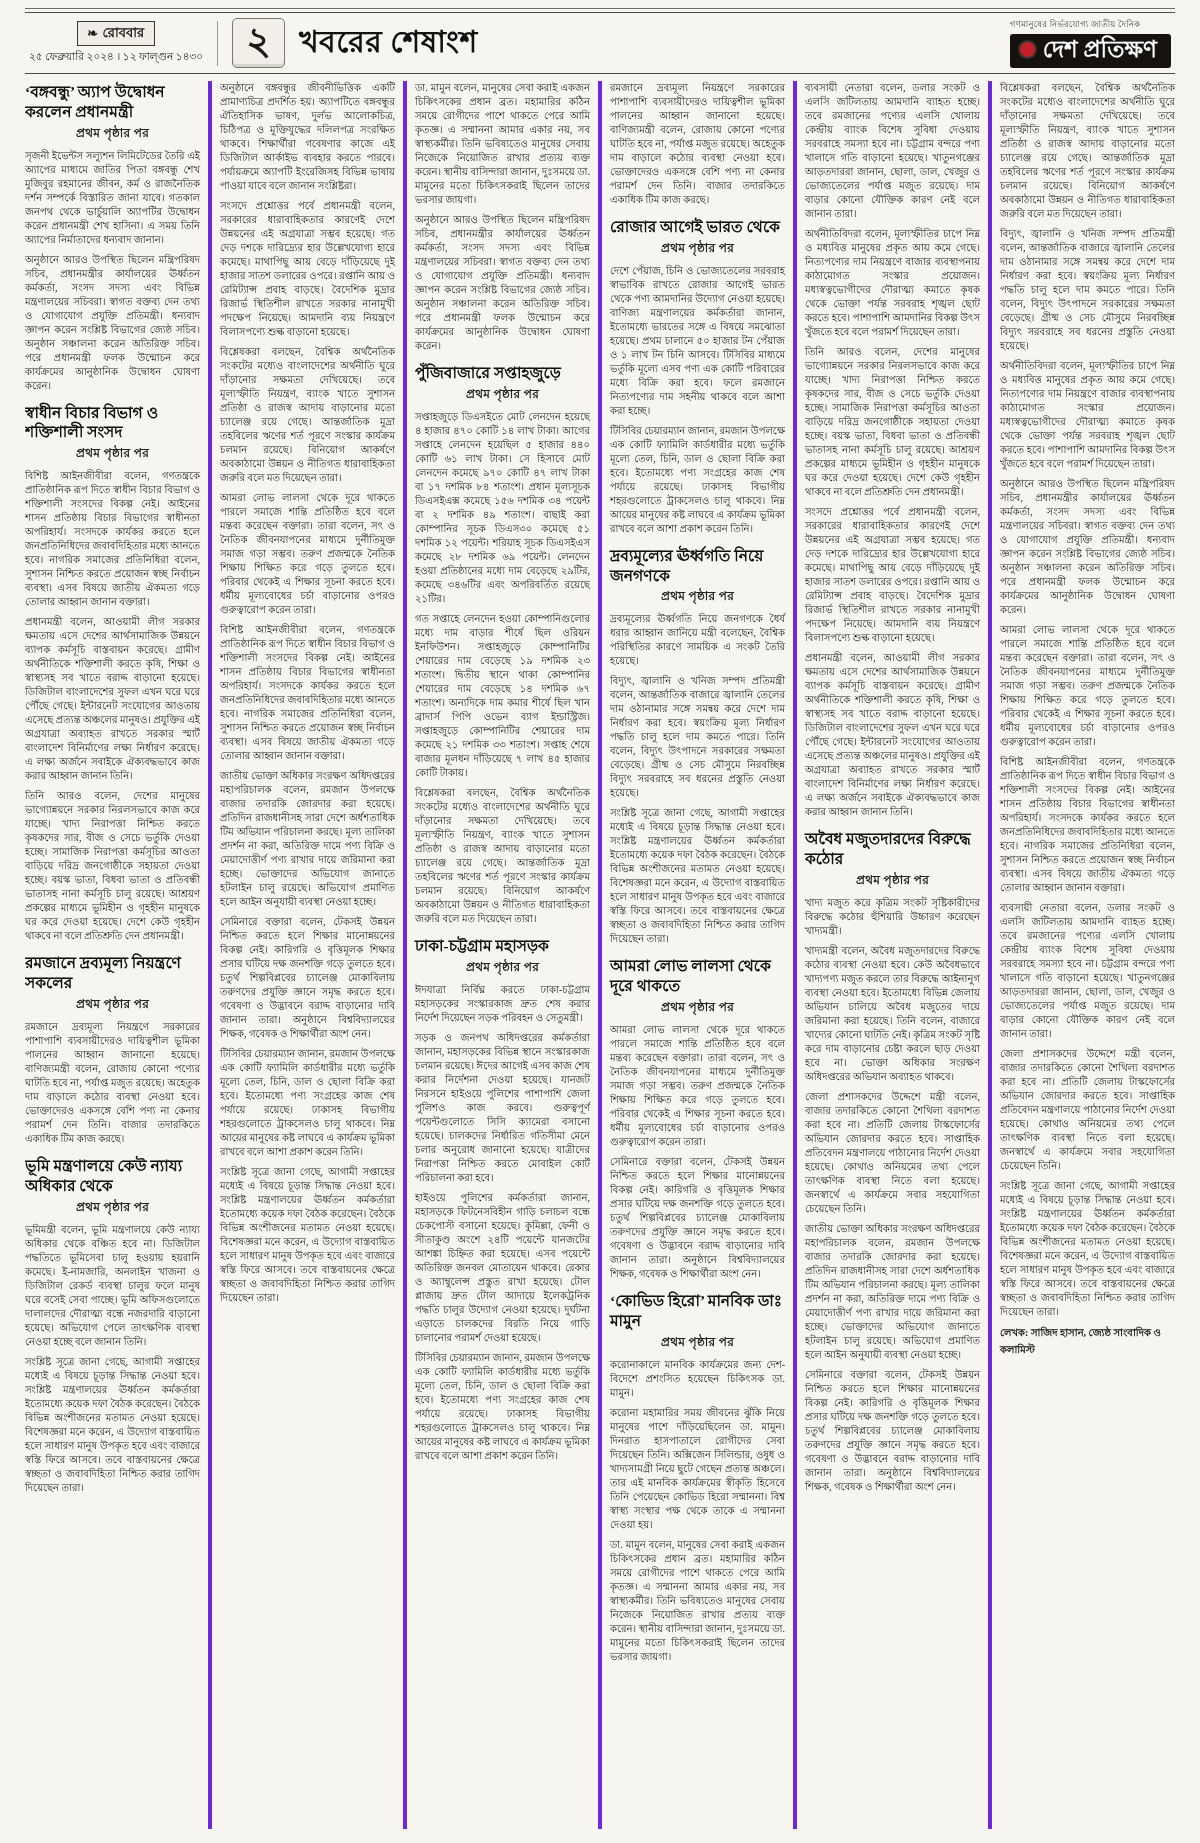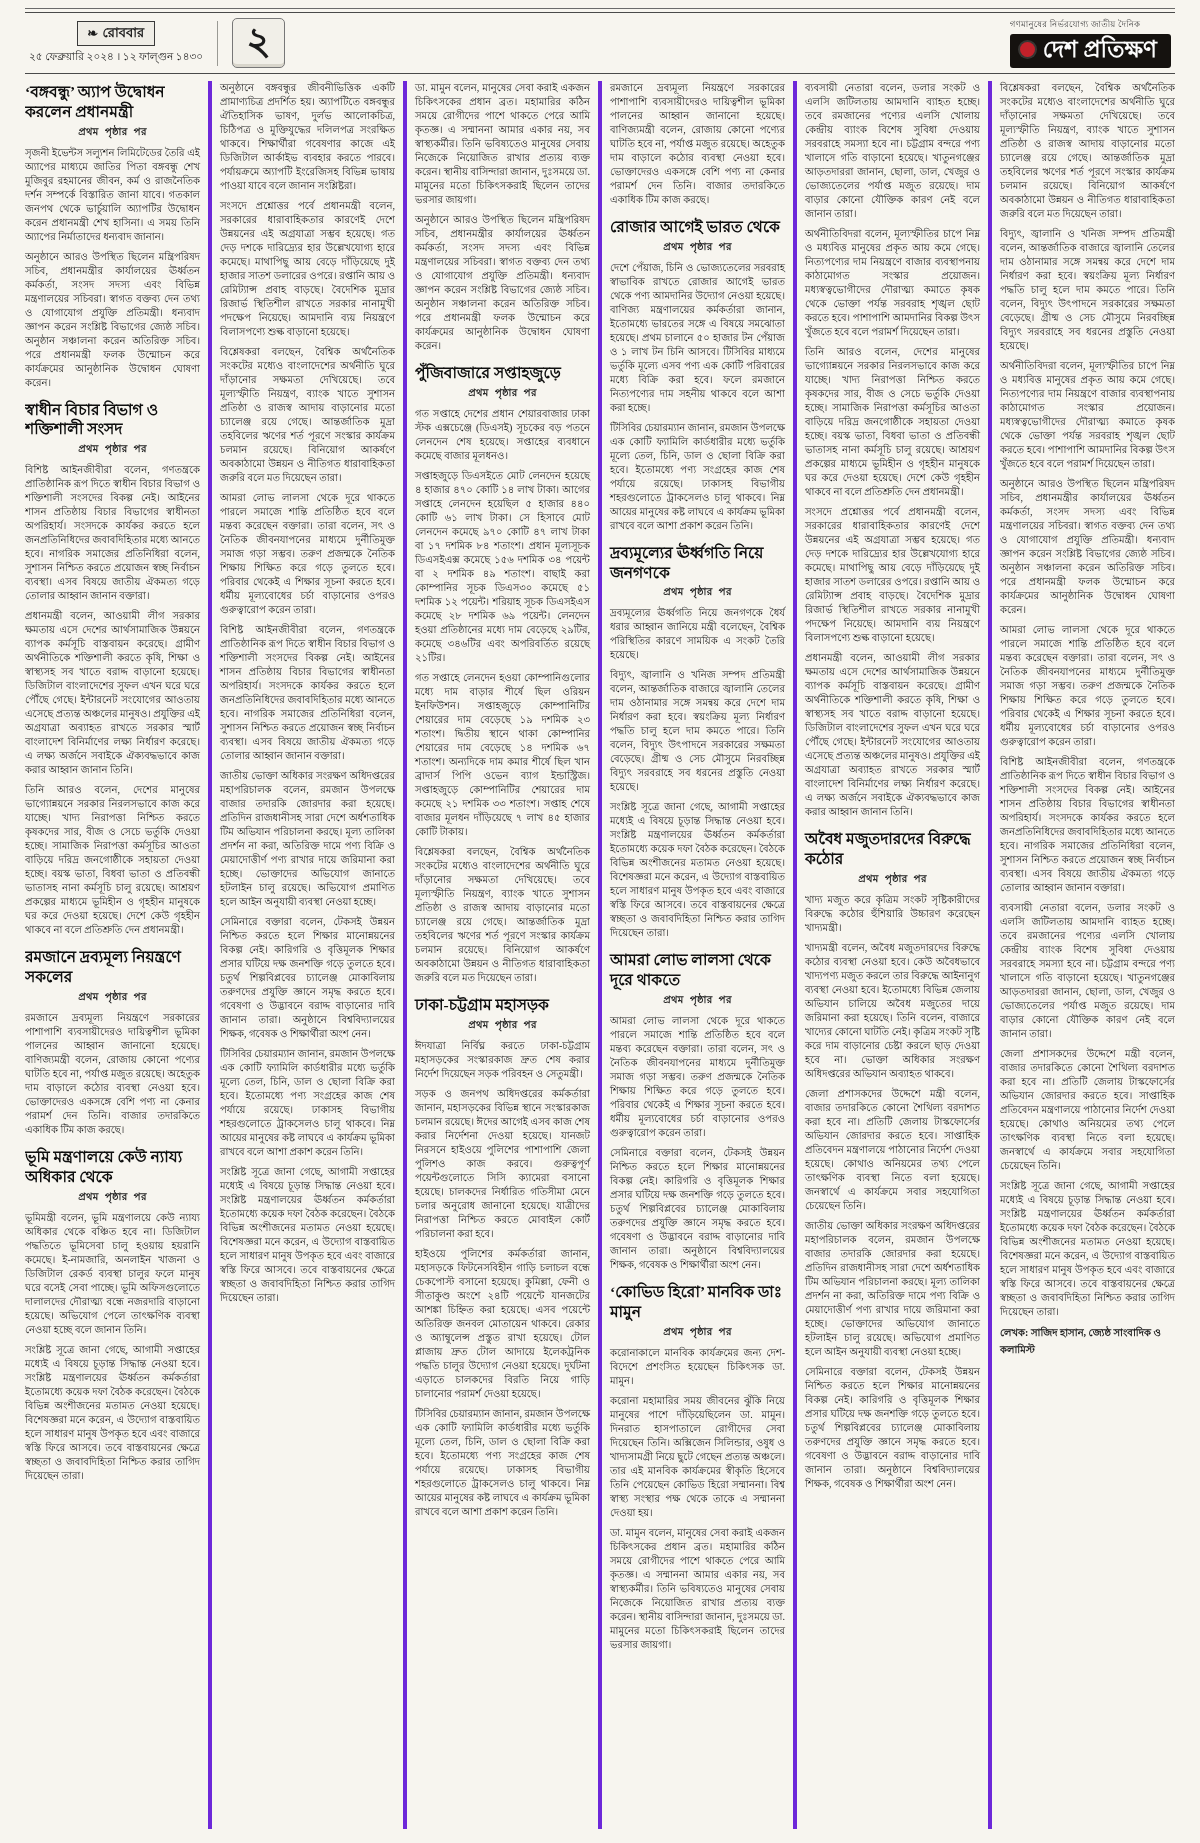--- a/index.html
+++ b/index.html
@@ -35,41 +35,42 @@
   .red-mark{width:15px;height:15px;border-radius:50%;background:#c2212a;display:inline-block;
     box-shadow:0 0 0 2px rgba(255,255,255,.15);}
   .logo-text{font-size:23px;font-weight:bold;line-height:1;}
   
   .columns{flex:1;min-height:0;display:flex;margin-top:7px;overflow:hidden;}
   .col{flex:1 1 0;min-width:0;padding:0 8px;border-right:4px solid #6d28d9;overflow:hidden;}
   .col:first-child{padding-left:0;}
   .col:last-child{border-right:none;padding-right:0;}
   .headline{font-size:15.5px;line-height:1.28;font-weight:bold;margin:10px 0 2px;color:#0e0e0e;}
   .headline:first-child{margin-top:1px;}
-  .subhead{font-size:10px;font-weight:bold;text-align:center;margin:0 0 5px;letter-spacing:.3px;color:#222;font-family:Liberation Mono, monospace;}
+  .subhead{font-size:12px;font-weight:bold;text-align:center;margin:0 0 5px;letter-spacing:.3px;color:#222;}
   .para{font-size:10px;line-height:1.4;text-align:justify;margin:0 0 6px;word-break:break-word;}
   .author{font-size:10px;font-weight:bold;margin-top:4px;}
 </style>
 </head>
 <body>
 
 <div class="page">
   <div class="rule-top"></div>
 
   <header class="header">
     <div class="day-wrap">
       <div class="day-box">
         <span class="leaf">❧</span>
         <span>রোববার</span>
       </div>
       <div class="date">২৫ ফেব্রুয়ারি ২০২৪ । ১২ ফাল্গুন ১৪৩০</div>
     </div>
 
     <div class="pnum">২</div>
 
+    <h1 class="section-title">খবরের শেষাংশ</h1>
 
     <div class="masthead">
       <div class="tagline">গণমানুষের নির্ভরযোগ্য জাতীয় দৈনিক</div>
       <div class="logo">
         <span class="red-mark"></span>
         <span class="logo-text">দেশ প্রতিক্ষণ</span>
       </div>
     </div>
   </header>
 
@@ -101,21 +102,20 @@
         <p class="para">জাতীয় ভোক্তা অধিকার সংরক্ষণ অধিদপ্তরের মহাপরিচালক বলেন, রমজান উপলক্ষে বাজার তদারকি জোরদার করা হয়েছে। প্রতিদিন রাজধানীসহ সারা দেশে অর্ধশতাধিক টিম অভিযান পরিচালনা করছে। মূল্য তালিকা প্রদর্শন না করা, অতিরিক্ত দামে পণ্য বিক্রি ও মেয়াদোত্তীর্ণ পণ্য রাখার দায়ে জরিমানা করা হচ্ছে। ভোক্তাদের অভিযোগ জানাতে হটলাইন চালু রয়েছে। অভিযোগ প্রমাণিত হলে আইন অনুযায়ী ব্যবস্থা নেওয়া হচ্ছে।</p>
         <p class="para">সেমিনারে বক্তারা বলেন, টেকসই উন্নয়ন নিশ্চিত করতে হলে শিক্ষার মানোন্নয়নের বিকল্প নেই। কারিগরি ও বৃত্তিমূলক শিক্ষার প্রসার ঘটিয়ে দক্ষ জনশক্তি গড়ে তুলতে হবে। চতুর্থ শিল্পবিপ্লবের চ্যালেঞ্জ মোকাবিলায় তরুণদের প্রযুক্তি জ্ঞানে সমৃদ্ধ করতে হবে। গবেষণা ও উদ্ভাবনে বরাদ্দ বাড়ানোর দাবি জানান তারা। অনুষ্ঠানে বিশ্ববিদ্যালয়ের শিক্ষক, গবেষক ও শিক্ষার্থীরা অংশ নেন।</p>
         <p class="para">টিসিবির চেয়ারম্যান জানান, রমজান উপলক্ষে এক কোটি ফ্যামিলি কার্ডধারীর মধ্যে ভর্তুকি মূল্যে তেল, চিনি, ডাল ও ছোলা বিক্রি করা হবে। ইতোমধ্যে পণ্য সংগ্রহের কাজ শেষ পর্যায়ে রয়েছে। ঢাকাসহ বিভাগীয় শহরগুলোতে ট্রাকসেলও চালু থাকবে। নিম্ন আয়ের মানুষের কষ্ট লাঘবে এ কার্যক্রম ভূমিকা রাখবে বলে আশা প্রকাশ করেন তিনি।</p>
         <p class="para">সংশ্লিষ্ট সূত্রে জানা গেছে, আগামী সপ্তাহের মধ্যেই এ বিষয়ে চূড়ান্ত সিদ্ধান্ত নেওয়া হবে। সংশ্লিষ্ট মন্ত্রণালয়ের ঊর্ধ্বতন কর্মকর্তারা ইতোমধ্যে কয়েক দফা বৈঠক করেছেন। বৈঠকে বিভিন্ন অংশীজনের মতামত নেওয়া হয়েছে। বিশেষজ্ঞরা মনে করেন, এ উদ্যোগ বাস্তবায়িত হলে সাধারণ মানুষ উপকৃত হবে এবং বাজারে স্বস্তি ফিরে আসবে। তবে বাস্তবায়নের ক্ষেত্রে স্বচ্ছতা ও জবাবদিহিতা নিশ্চিত করার তাগিদ দিয়েছেন তারা।</p>
       </div>
       <div class="col">
         <p class="para">ডা. মামুন বলেন, মানুষের সেবা করাই একজন চিকিৎসকের প্রধান ব্রত। মহামারির কঠিন সময়ে রোগীদের পাশে থাকতে পেরে আমি কৃতজ্ঞ। এ সম্মাননা আমার একার নয়, সব স্বাস্থ্যকর্মীর। তিনি ভবিষ্যতেও মানুষের সেবায় নিজেকে নিয়োজিত রাখার প্রত্যয় ব্যক্ত করেন। স্থানীয় বাসিন্দারা জানান, দুঃসময়ে ডা. মামুনের মতো চিকিৎসকরাই ছিলেন তাদের ভরসার জায়গা।</p>
         <p class="para">অনুষ্ঠানে আরও উপস্থিত ছিলেন মন্ত্রিপরিষদ সচিব, প্রধানমন্ত্রীর কার্যালয়ের ঊর্ধ্বতন কর্মকর্তা, সংসদ সদস্য এবং বিভিন্ন মন্ত্রণালয়ের সচিবরা। স্বাগত বক্তব্য দেন তথ্য ও যোগাযোগ প্রযুক্তি প্রতিমন্ত্রী। ধন্যবাদ জ্ঞাপন করেন সংশ্লিষ্ট বিভাগের জ্যেষ্ঠ সচিব। অনুষ্ঠান সঞ্চালনা করেন অতিরিক্ত সচিব। পরে প্রধানমন্ত্রী ফলক উন্মোচন করে কার্যক্রমের আনুষ্ঠানিক উদ্বোধন ঘোষণা করেন।</p>
         <h2 class="headline">পুঁজিবাজারে সপ্তাহজুড়ে</h2>
         <div class="subhead">প্রথম পৃষ্ঠার পর</div>
-        <p class="para">গত সপ্তাহে দেশের প্রধান শেয়ারবাজার ঢাকা স্টক এক্সচেঞ্জে (ডিএসই) সূচকের বড় পতনে লেনদেন শেষ হয়েছে। সপ্তাহের ব্যবধানে কমেছে বাজার মূলধনও।</p>
         <p class="para">সপ্তাহজুড়ে ডিএসইতে মোট লেনদেন হয়েছে ৪ হাজার ৪৭০ কোটি ১৪ লাখ টাকা। আগের সপ্তাহে লেনদেন হয়েছিল ৫ হাজার ৪৪০ কোটি ৬১ লাখ টাকা। সে হিসাবে মোট লেনদেন কমেছে ৯৭০ কোটি ৪৭ লাখ টাকা বা ১৭ দশমিক ৮৪ শতাংশ। প্রধান মূল্যসূচক ডিএসইএক্স কমেছে ১৫৬ দশমিক ৩৪ পয়েন্ট বা ২ দশমিক ৪৯ শতাংশ। বাছাই করা কোম্পানির সূচক ডিএস৩০ কমেছে ৫১ দশমিক ১২ পয়েন্ট। শরিয়াহ সূচক ডিএসইএস কমেছে ২৮ দশমিক ৬৯ পয়েন্ট। লেনদেন হওয়া প্রতিষ্ঠানের মধ্যে দাম বেড়েছে ২৯টির, কমেছে ৩৪৬টির এবং অপরিবর্তিত রয়েছে ২১টির।</p>
         <p class="para">গত সপ্তাহে লেনদেন হওয়া কোম্পানিগুলোর মধ্যে দাম বাড়ার শীর্ষে ছিল ওরিয়ন ইনফিউশন। সপ্তাহজুড়ে কোম্পানিটির শেয়ারের দাম বেড়েছে ১৯ দশমিক ২৩ শতাংশ। দ্বিতীয় স্থানে থাকা কোম্পানির শেয়ারের দাম বেড়েছে ১৪ দশমিক ৬৭ শতাংশ। অন্যদিকে দাম কমার শীর্ষে ছিল খান ব্রাদার্স পিপি ওভেন ব্যাগ ইন্ডাস্ট্রিজ। সপ্তাহজুড়ে কোম্পানিটির শেয়ারের দাম কমেছে ২১ দশমিক ৩৩ শতাংশ। সপ্তাহ শেষে বাজার মূলধন দাঁড়িয়েছে ৭ লাখ ৪৫ হাজার কোটি টাকায়।</p>
         <p class="para">বিশ্লেষকরা বলছেন, বৈশ্বিক অর্থনৈতিক সংকটের মধ্যেও বাংলাদেশের অর্থনীতি ঘুরে দাঁড়ানোর সক্ষমতা দেখিয়েছে। তবে মূল্যস্ফীতি নিয়ন্ত্রণ, ব্যাংক খাতে সুশাসন প্রতিষ্ঠা ও রাজস্ব আদায় বাড়ানোর মতো চ্যালেঞ্জ রয়ে গেছে। আন্তর্জাতিক মুদ্রা তহবিলের ঋণের শর্ত পূরণে সংস্কার কার্যক্রম চলমান রয়েছে। বিনিয়োগ আকর্ষণে অবকাঠামো উন্নয়ন ও নীতিগত ধারাবাহিকতা জরুরি বলে মত দিয়েছেন তারা।</p>
         <h2 class="headline">ঢাকা-চট্টগ্রাম মহাসড়ক</h2>
         <div class="subhead">প্রথম পৃষ্ঠার পর</div>
         <p class="para">ঈদযাত্রা নির্বিঘ্ন করতে ঢাকা-চট্টগ্রাম মহাসড়কের সংস্কারকাজ দ্রুত শেষ করার নির্দেশ দিয়েছেন সড়ক পরিবহন ও সেতুমন্ত্রী।</p>
         <p class="para">সড়ক ও জনপথ অধিদপ্তরের কর্মকর্তারা জানান, মহাসড়কের বিভিন্ন স্থানে সংস্কারকাজ চলমান রয়েছে। ঈদের আগেই এসব কাজ শেষ করার নির্দেশনা দেওয়া হয়েছে। যানজট নিরসনে হাইওয়ে পুলিশের পাশাপাশি জেলা পুলিশও কাজ করবে। গুরুত্বপূর্ণ পয়েন্টগুলোতে সিসি ক্যামেরা বসানো হয়েছে। চালকদের নির্ধারিত গতিসীমা মেনে চলার অনুরোধ জানানো হয়েছে। যাত্রীদের নিরাপত্তা নিশ্চিত করতে মোবাইল কোর্ট পরিচালনা করা হবে।</p>
         <p class="para">হাইওয়ে পুলিশের কর্মকর্তারা জানান, মহাসড়কে ফিটনেসবিহীন গাড়ি চলাচল বন্ধে চেকপোস্ট বসানো হয়েছে। কুমিল্লা, ফেনী ও সীতাকুণ্ড অংশে ২৪টি পয়েন্টে যানজটের আশঙ্কা চিহ্নিত করা হয়েছে। এসব পয়েন্টে অতিরিক্ত জনবল মোতায়েন থাকবে। রেকার ও অ্যাম্বুলেন্স প্রস্তুত রাখা হয়েছে। টোল প্লাজায় দ্রুত টোল আদায়ে ইলেকট্রনিক পদ্ধতি চালুর উদ্যোগ নেওয়া হয়েছে। দুর্ঘটনা এড়াতে চালকদের বিরতি নিয়ে গাড়ি চালানোর পরামর্শ দেওয়া হয়েছে।</p>
         <p class="para">টিসিবির চেয়ারম্যান জানান, রমজান উপলক্ষে এক কোটি ফ্যামিলি কার্ডধারীর মধ্যে ভর্তুকি মূল্যে তেল, চিনি, ডাল ও ছোলা বিক্রি করা হবে। ইতোমধ্যে পণ্য সংগ্রহের কাজ শেষ পর্যায়ে রয়েছে। ঢাকাসহ বিভাগীয় শহরগুলোতে ট্রাকসেলও চালু থাকবে। নিম্ন আয়ের মানুষের কষ্ট লাঘবে এ কার্যক্রম ভূমিকা রাখবে বলে আশা প্রকাশ করেন তিনি।</p>
       </div>

